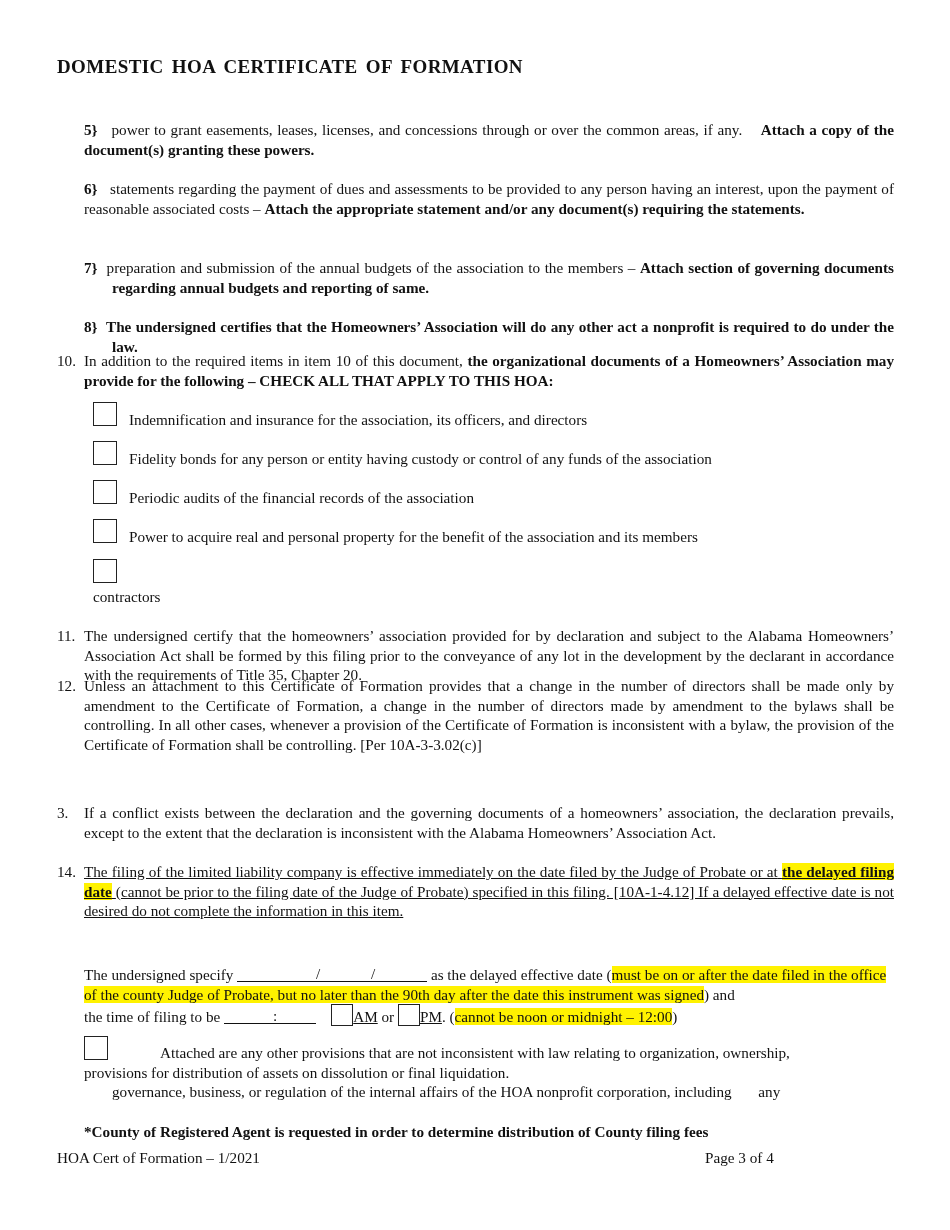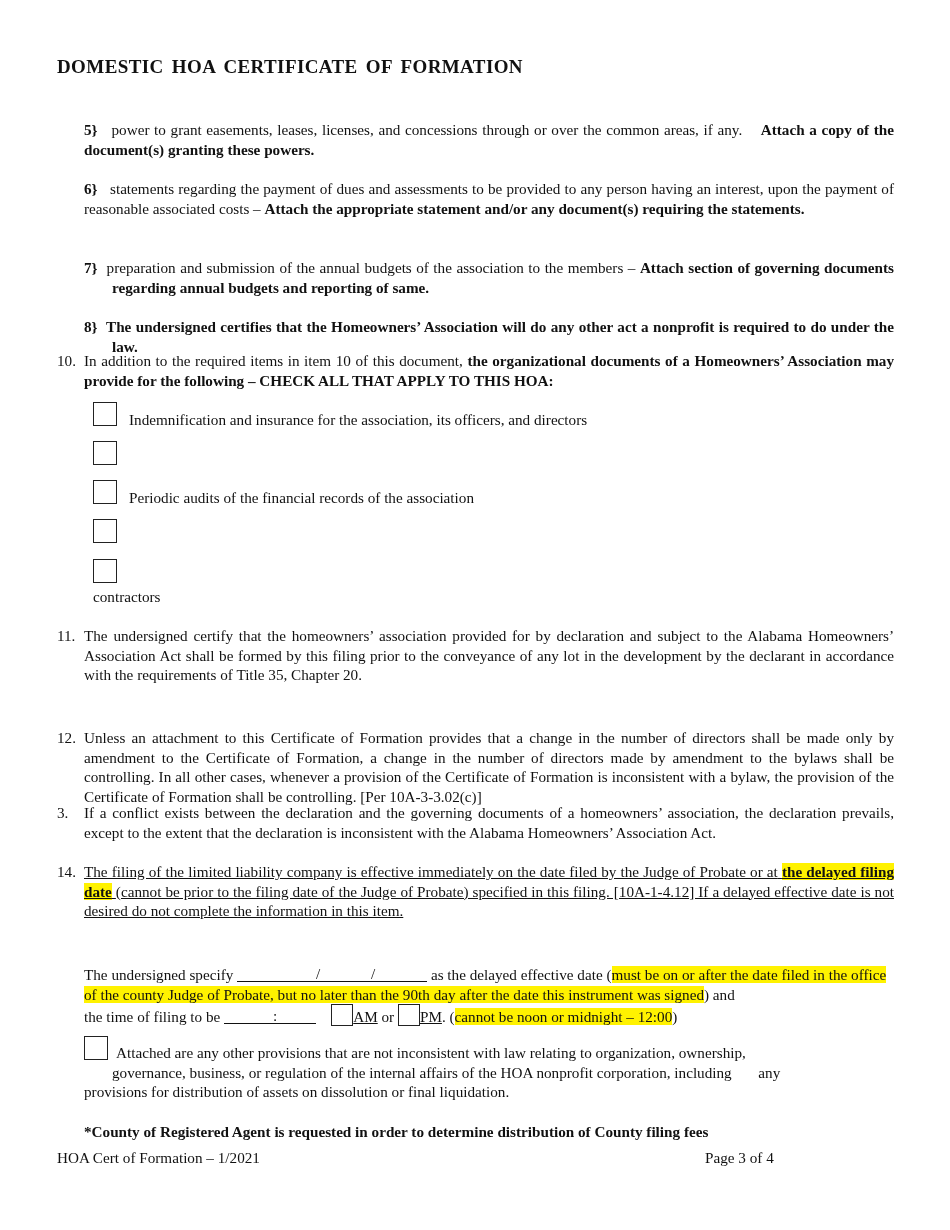--- a/index.html
+++ b/index.html
@@ -65,40 +65,42 @@
     <span class="b">the organizational documents of a Homeowners’ Association may provide for the following – CHECK ALL THAT APPLY TO THIS HOA:</span>
   </div>
 </div>
 
 <div class="abs cb-row" style="top:410px;">
   <span class="cb"></span>
   <span class="lbl">Indemnification and insurance for the association, its officers, and directors</span>
 </div>
 <div class="abs cb-row" style="top:449px;">
   <span class="cb"></span>
+  <span class="lbl">Fidelity bonds for any person or entity having custody or control of any funds of the association</span>
 </div>
 <div class="abs cb-row" style="top:488px;">
   <span class="cb"></span>
   <span class="lbl">Periodic audits of the financial records of the association</span>
 </div>
 <div class="abs cb-row" style="top:527px;">
   <span class="cb"></span>
+  <span class="lbl">Power to acquire real and personal property for the benefit of the association and its members</span>
 </div>
 <div class="abs cb-row" style="top:567px;">
   <span class="cb"></span>
   <br>
   <span>contractors</span>
 </div>
 
 <div class="abs num-para just" style="top:626px;">
   <span class="n">11.</span>
   <div class="t">The undersigned certify that the homeowners’ association provided for by declaration and subject to the Alabama Homeowners’ Association Act shall be formed by this filing prior to the conveyance of any lot in the development by the declarant in accordance with the requirements of Title 35, Chapter 20.</div>
 </div>
 
-<div class="abs num-para just" style="top:728px;">
+<div class="abs num-para just" style="top:676px;">
   <span class="n">12.</span>
   <div class="t">Unless an attachment to this Certificate of Formation provides that a change in the number of directors shall be made only by amendment to the Certificate of Formation, a change in the number of directors made by amendment to the bylaws shall be controlling.  In all other cases, whenever a provision of the  Certificate of Formation is inconsistent with a bylaw, the provision of the Certificate of Formation shall be controlling. [Per 10A-3-3.02(c)]</div>
 </div>
 
 <div class="abs num-para just" style="top:803px;">
   <span class="n">3.</span>
   <div class="t">If a conflict exists between the declaration and the governing documents of a homeowners’ association, the declaration prevails, except to the extent that the declaration is inconsistent with the Alabama Homeowners’ Association Act.</div>
 </div>
 
 <div class="abs num-para just" style="top:862px;text-decoration:underline;">
@@ -120,27 +122,27 @@
   <span>the time of filing to be</span>
   <span class="blank" style="width:92px;">
     <span class="sep" style="left:49px;">:</span>
   </span>
   &nbsp;&nbsp;&nbsp;<span class="small-cb"></span><span class="u">AM</span>
   <span>or</span>
   <span class="small-cb"></span><span class="u">PM</span><span>. (</span><span class="hl">cannot be noon or midnight – 12:00</span><span>)</span>
 </div>
 
 <div class="abs para" style="top:1018px; width:812px;">
-  <div class="just" style="position:relative;">
+  <div class="just" style="position:relative;padding-left:44px;">
     <span class="cb" style="position:absolute; left:0; top:-7px;"></span>
     <div style="margin-left:32px;">Attached are any other provisions that are not inconsistent with law relating to organization, ownership,</div>
   </div>
+  <div>provisions for distribution of assets on dissolution or final liquidation.</div>
   <div style="margin-left:28px;">
     <span>governance, business, or regulation of the internal affairs of the HOA nonprofit corporation, including</span>&nbsp;&nbsp;&nbsp;&nbsp;&nbsp;&nbsp;
     <span>any</span>
   </div>
-  <div>provisions for distribution of assets on dissolution or final liquidation.</div>
 </div>
 
 <div class="abs para" style="top:1097px;font-weight:bold;">*County of Registered Agent is requested in order to determine distribution of County filing fees</div>
 
 <div class="abs" style="left:57px; top:1148px;">HOA Cert of Formation – 1/2021</div>
 <div class="abs" style="left:705px; top:1148px;text-align:right;">Page 3 of 4</div>
 
 </body></html>

